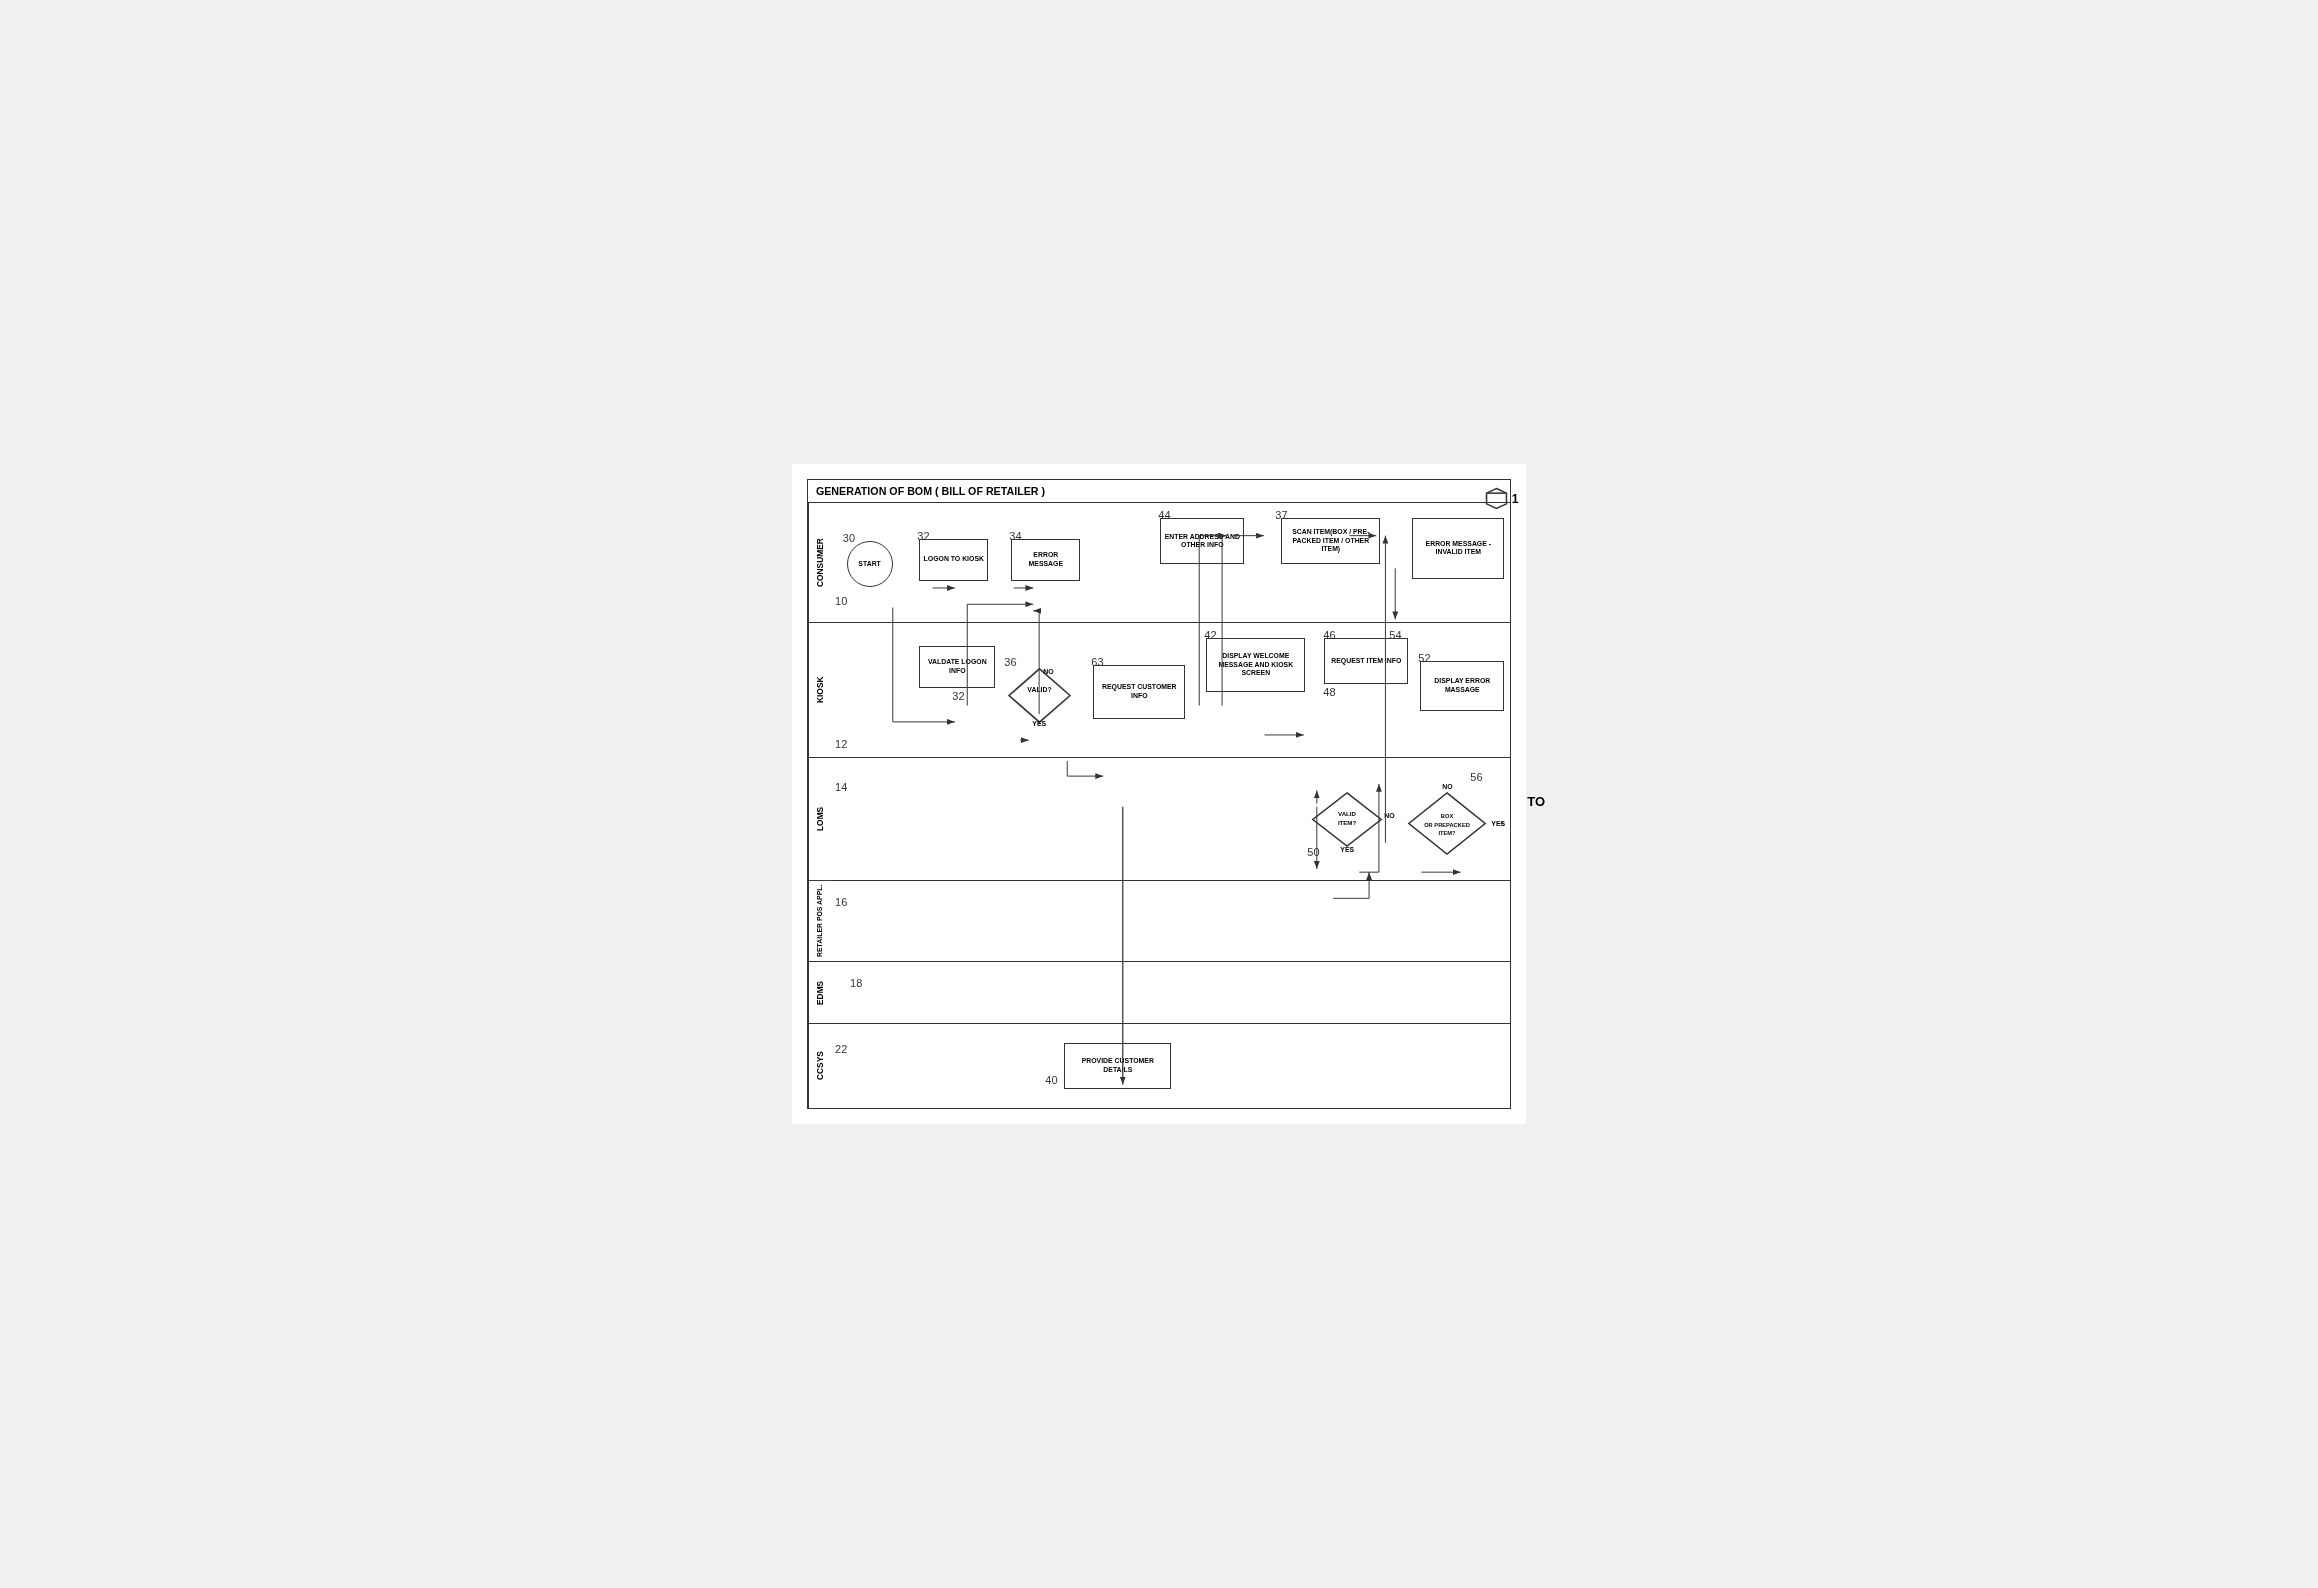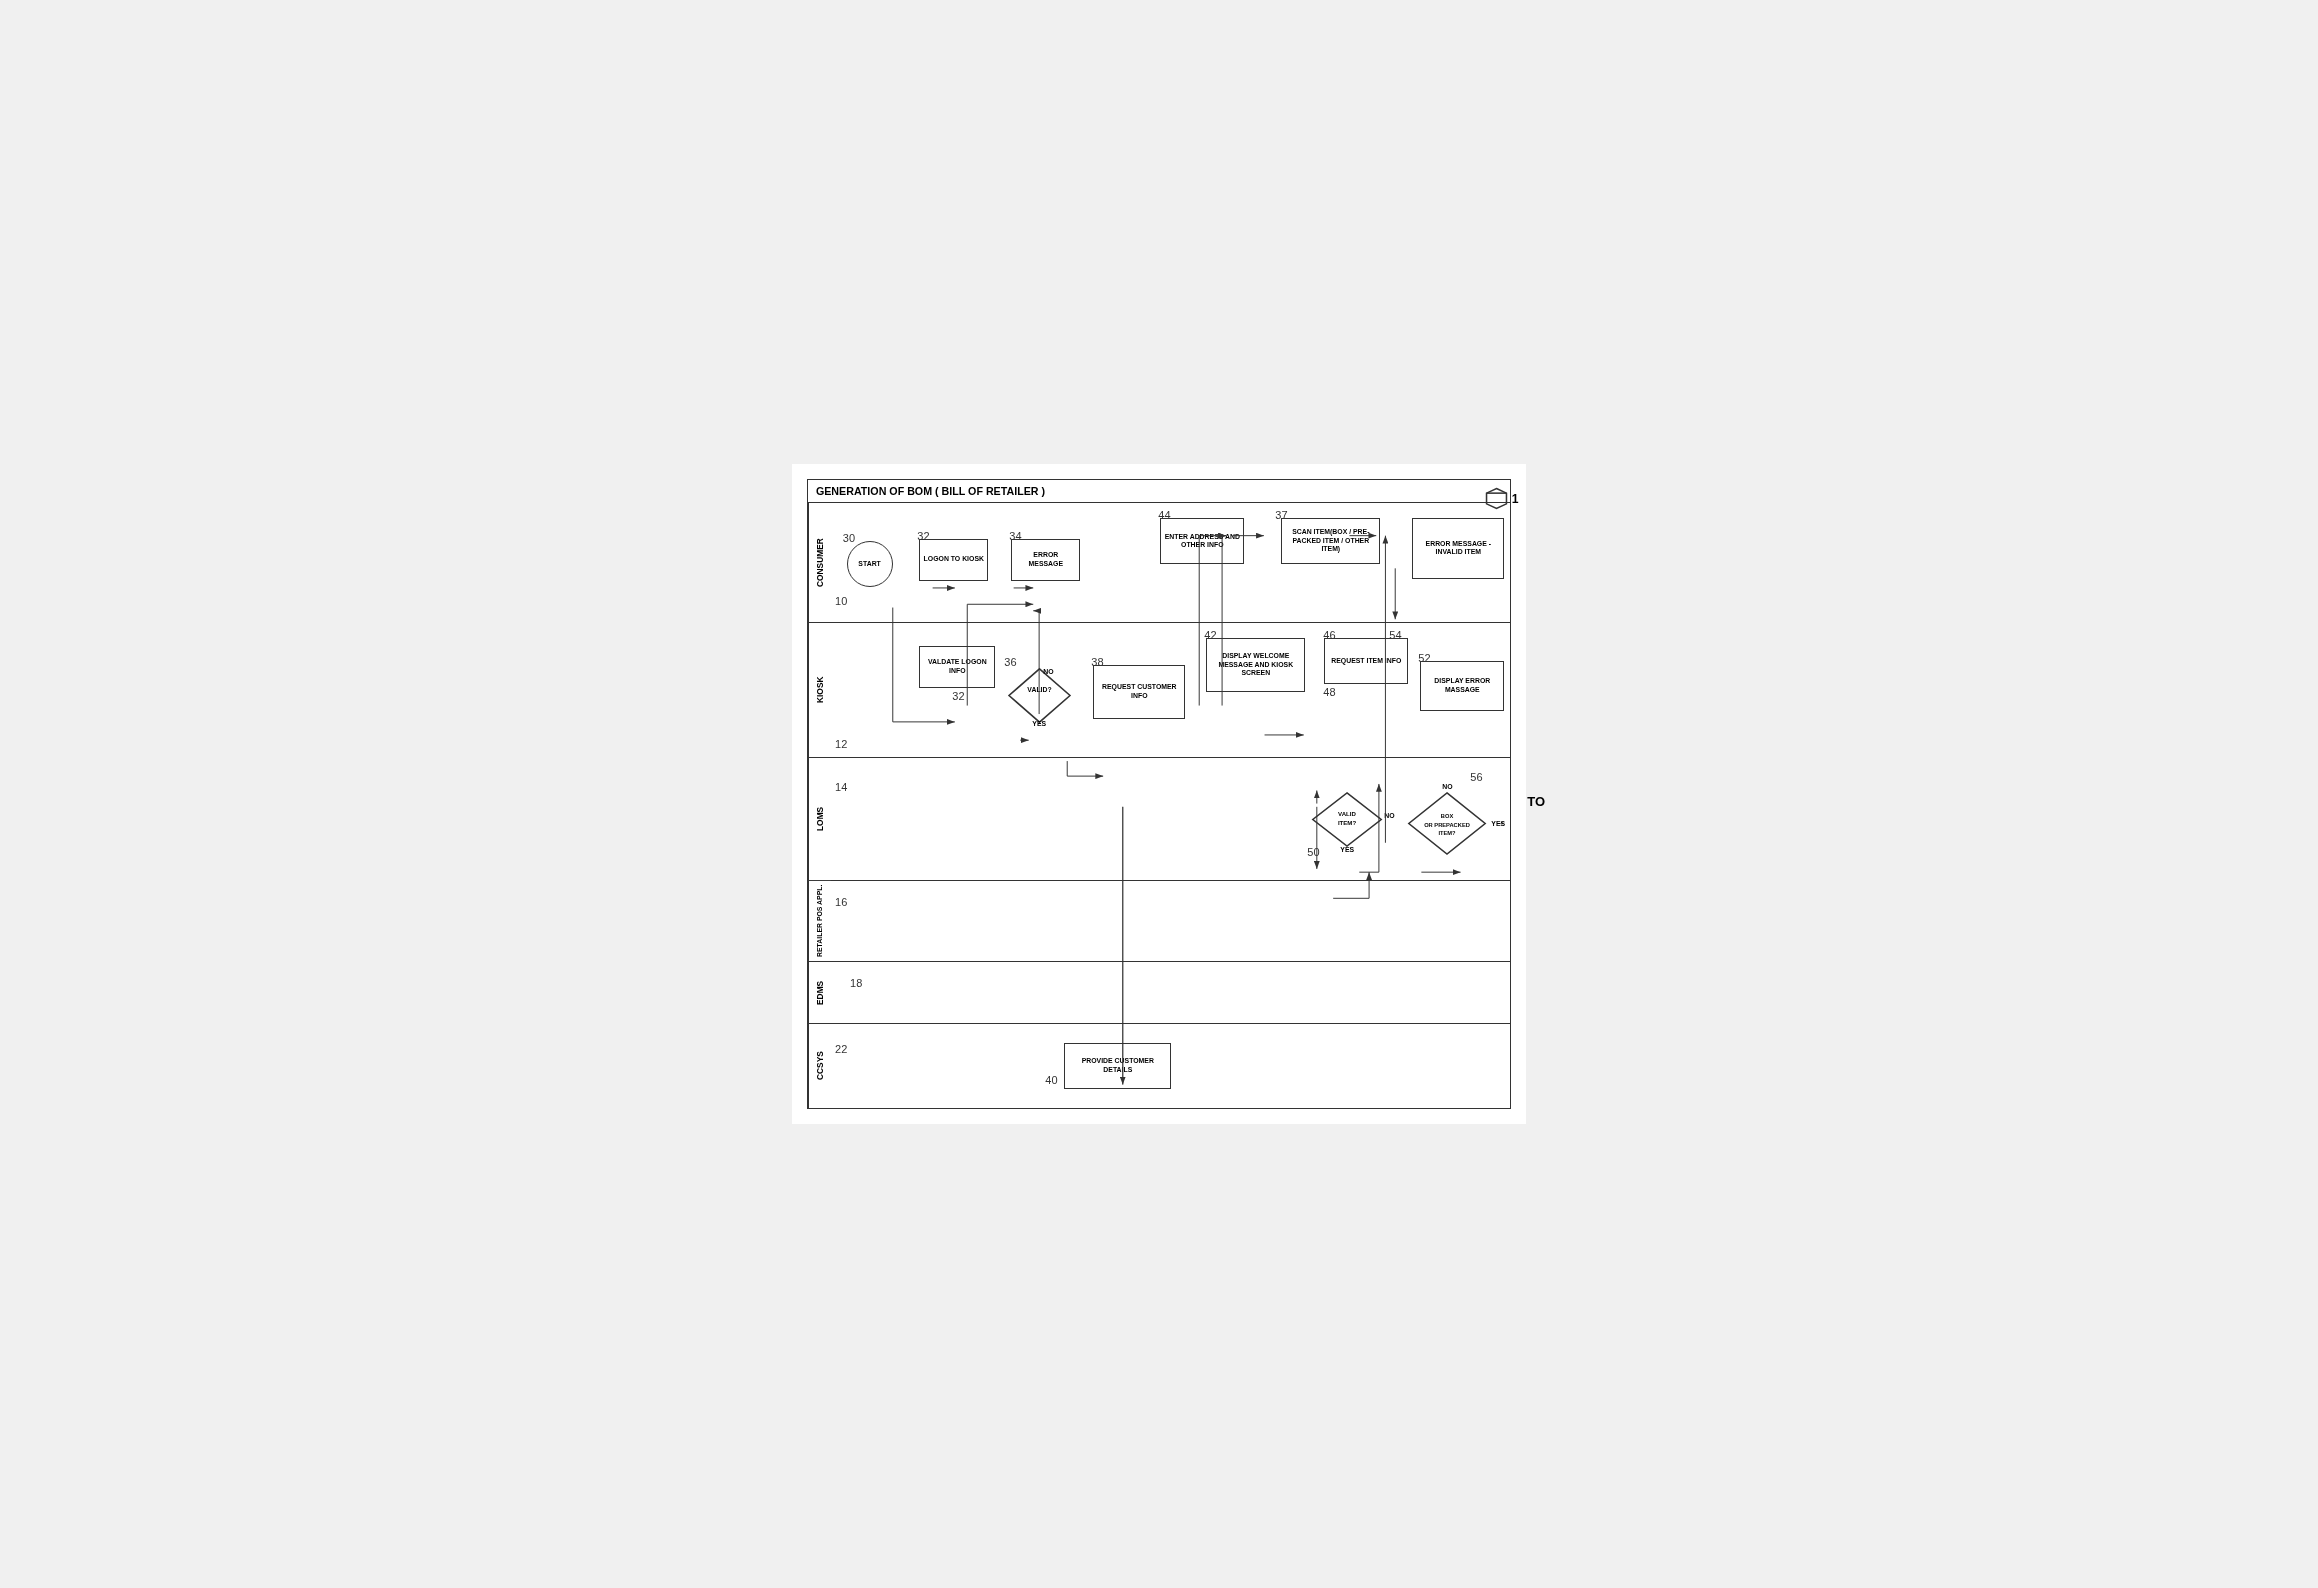--- a/index.html
+++ b/index.html
@@ -175,21 +175,21 @@
             
             <span style="position:absolute; top:55px; left:27px; font-size:6.9px; font-weight:bold;">YES</span>
           </div>
 
           <span class="node-number" style="left:173px; top:33px;">36</span>
 
           <div class="flow-box" style="left:262px; top:42px; width:92px; height:54px; font-size:6.9px;">
             <span>REQUEST CUSTOMER INFO</span>
           </div>
 
-          <span class="node-number" style="left:260px; top:33px;">38</span>
+          <span class="node-number" style="left:260px; top:33px;">63</span>
 
           <div class="flow-box" style="left:375px; top:15.3px; width:99px; height:54px; font-size:6.9px;">
             <span>DISPLAY WELCOME MESSAGE AND KIOSK SCREEN</span>
           </div>
 
           <span class="node-number" style="left:373px; top:6.1px;">42</span>
 
           <div class="flow-box" style="left:493px; top:15.3px; width:84px; height:46px; font-size:6.9px;">
             <span>REQUEST ITEM INFO</span>
           </div>

